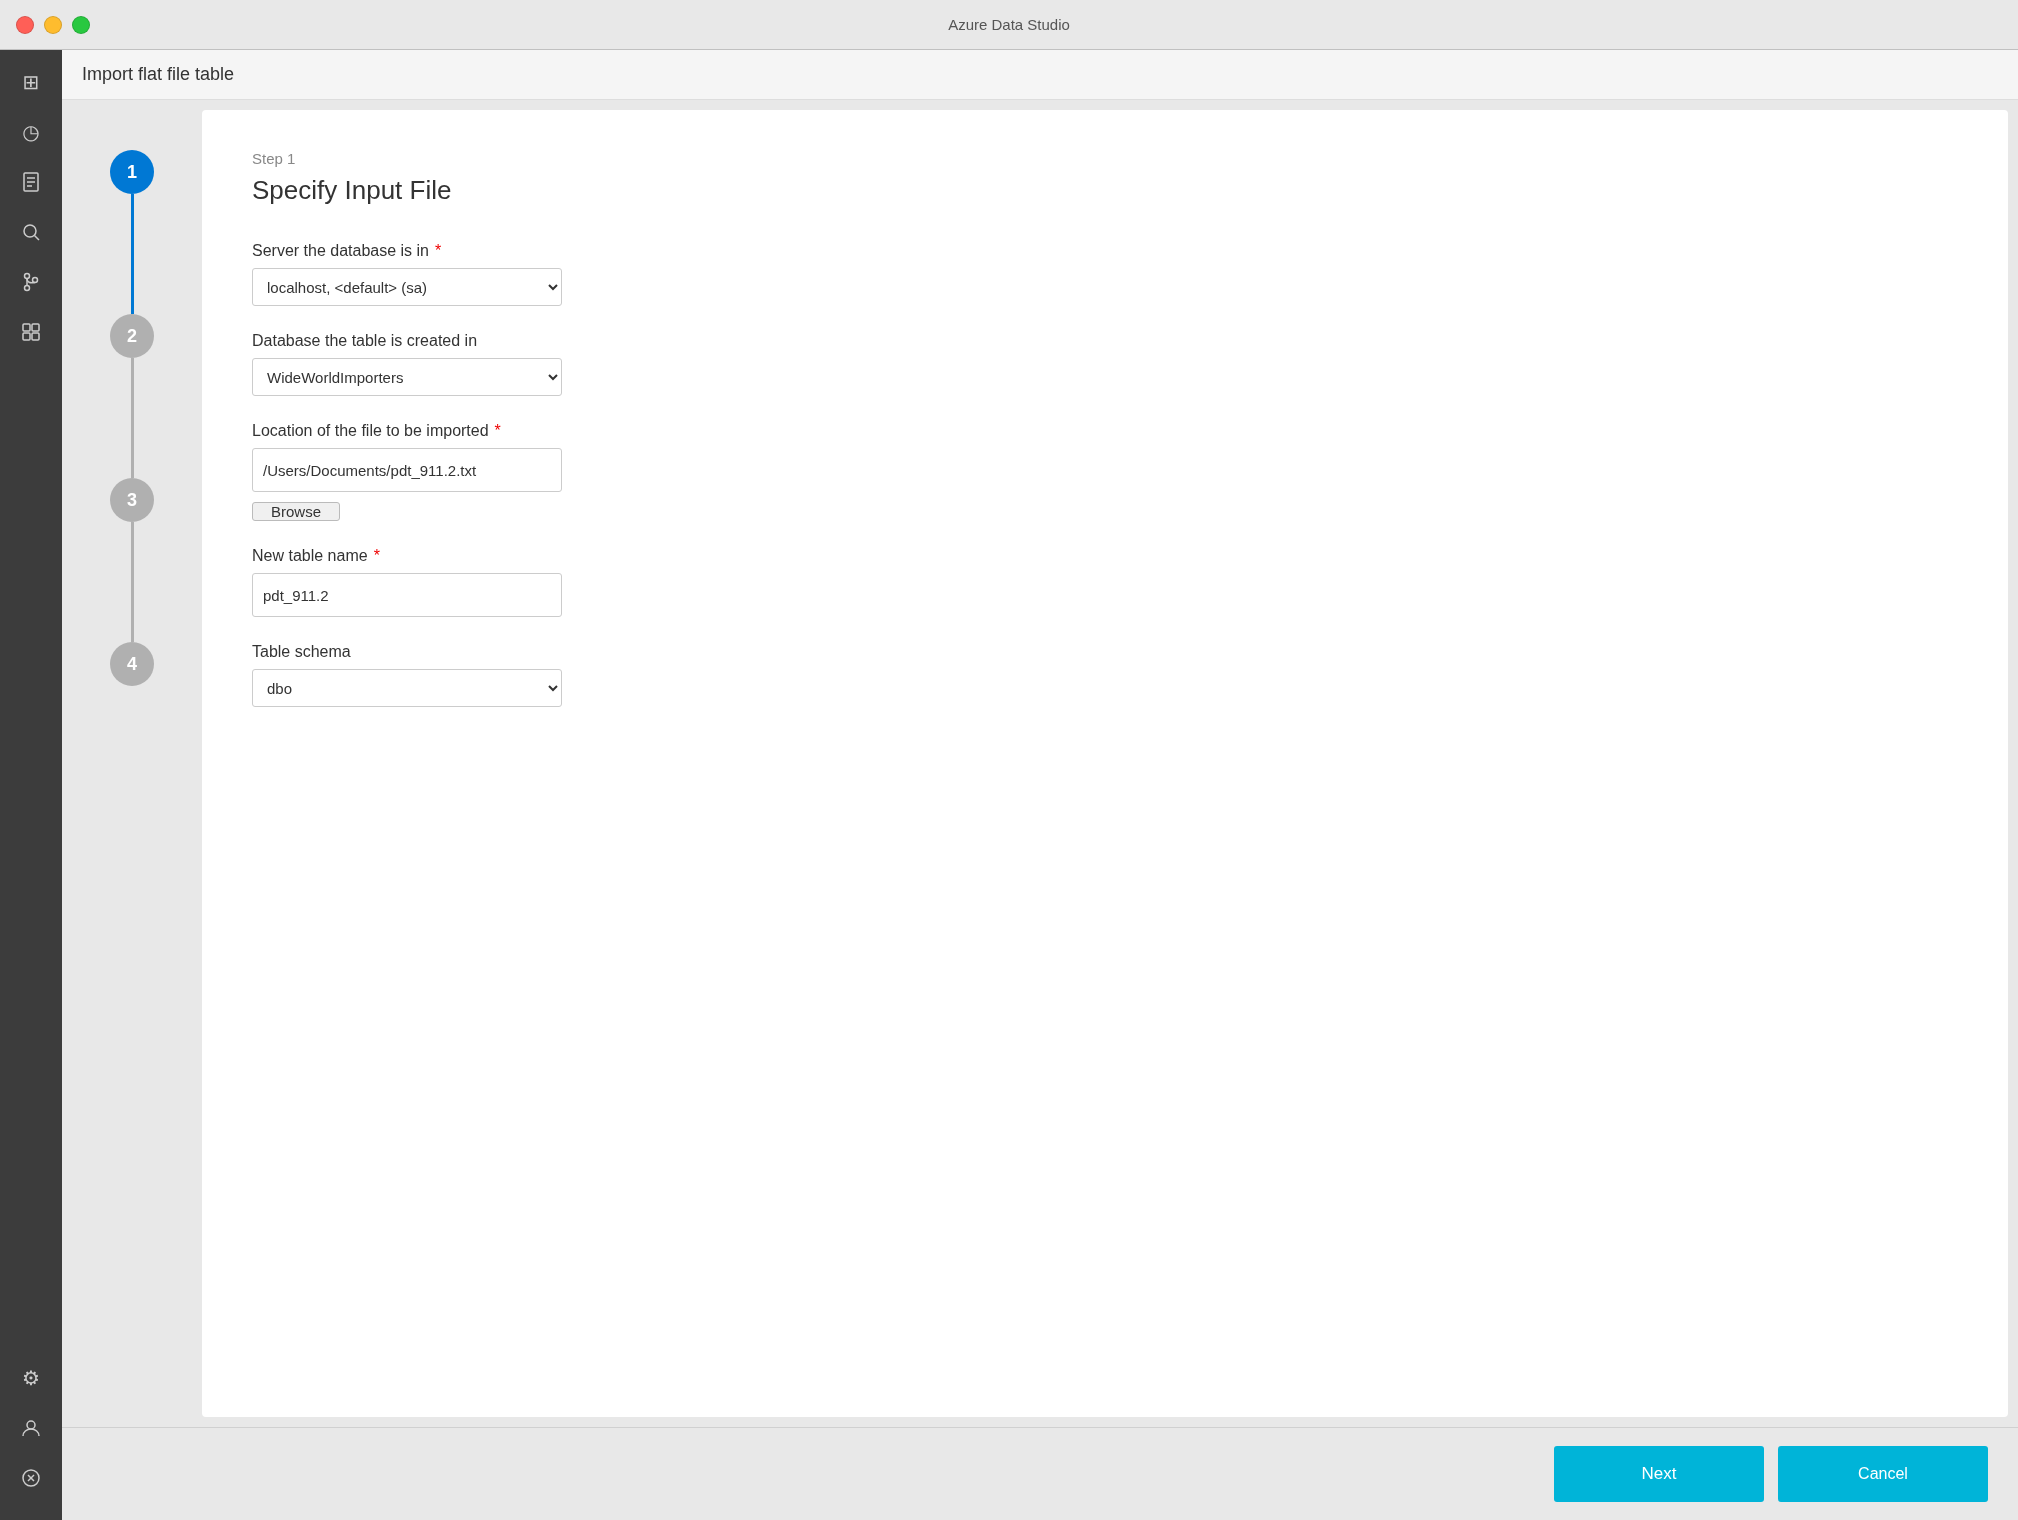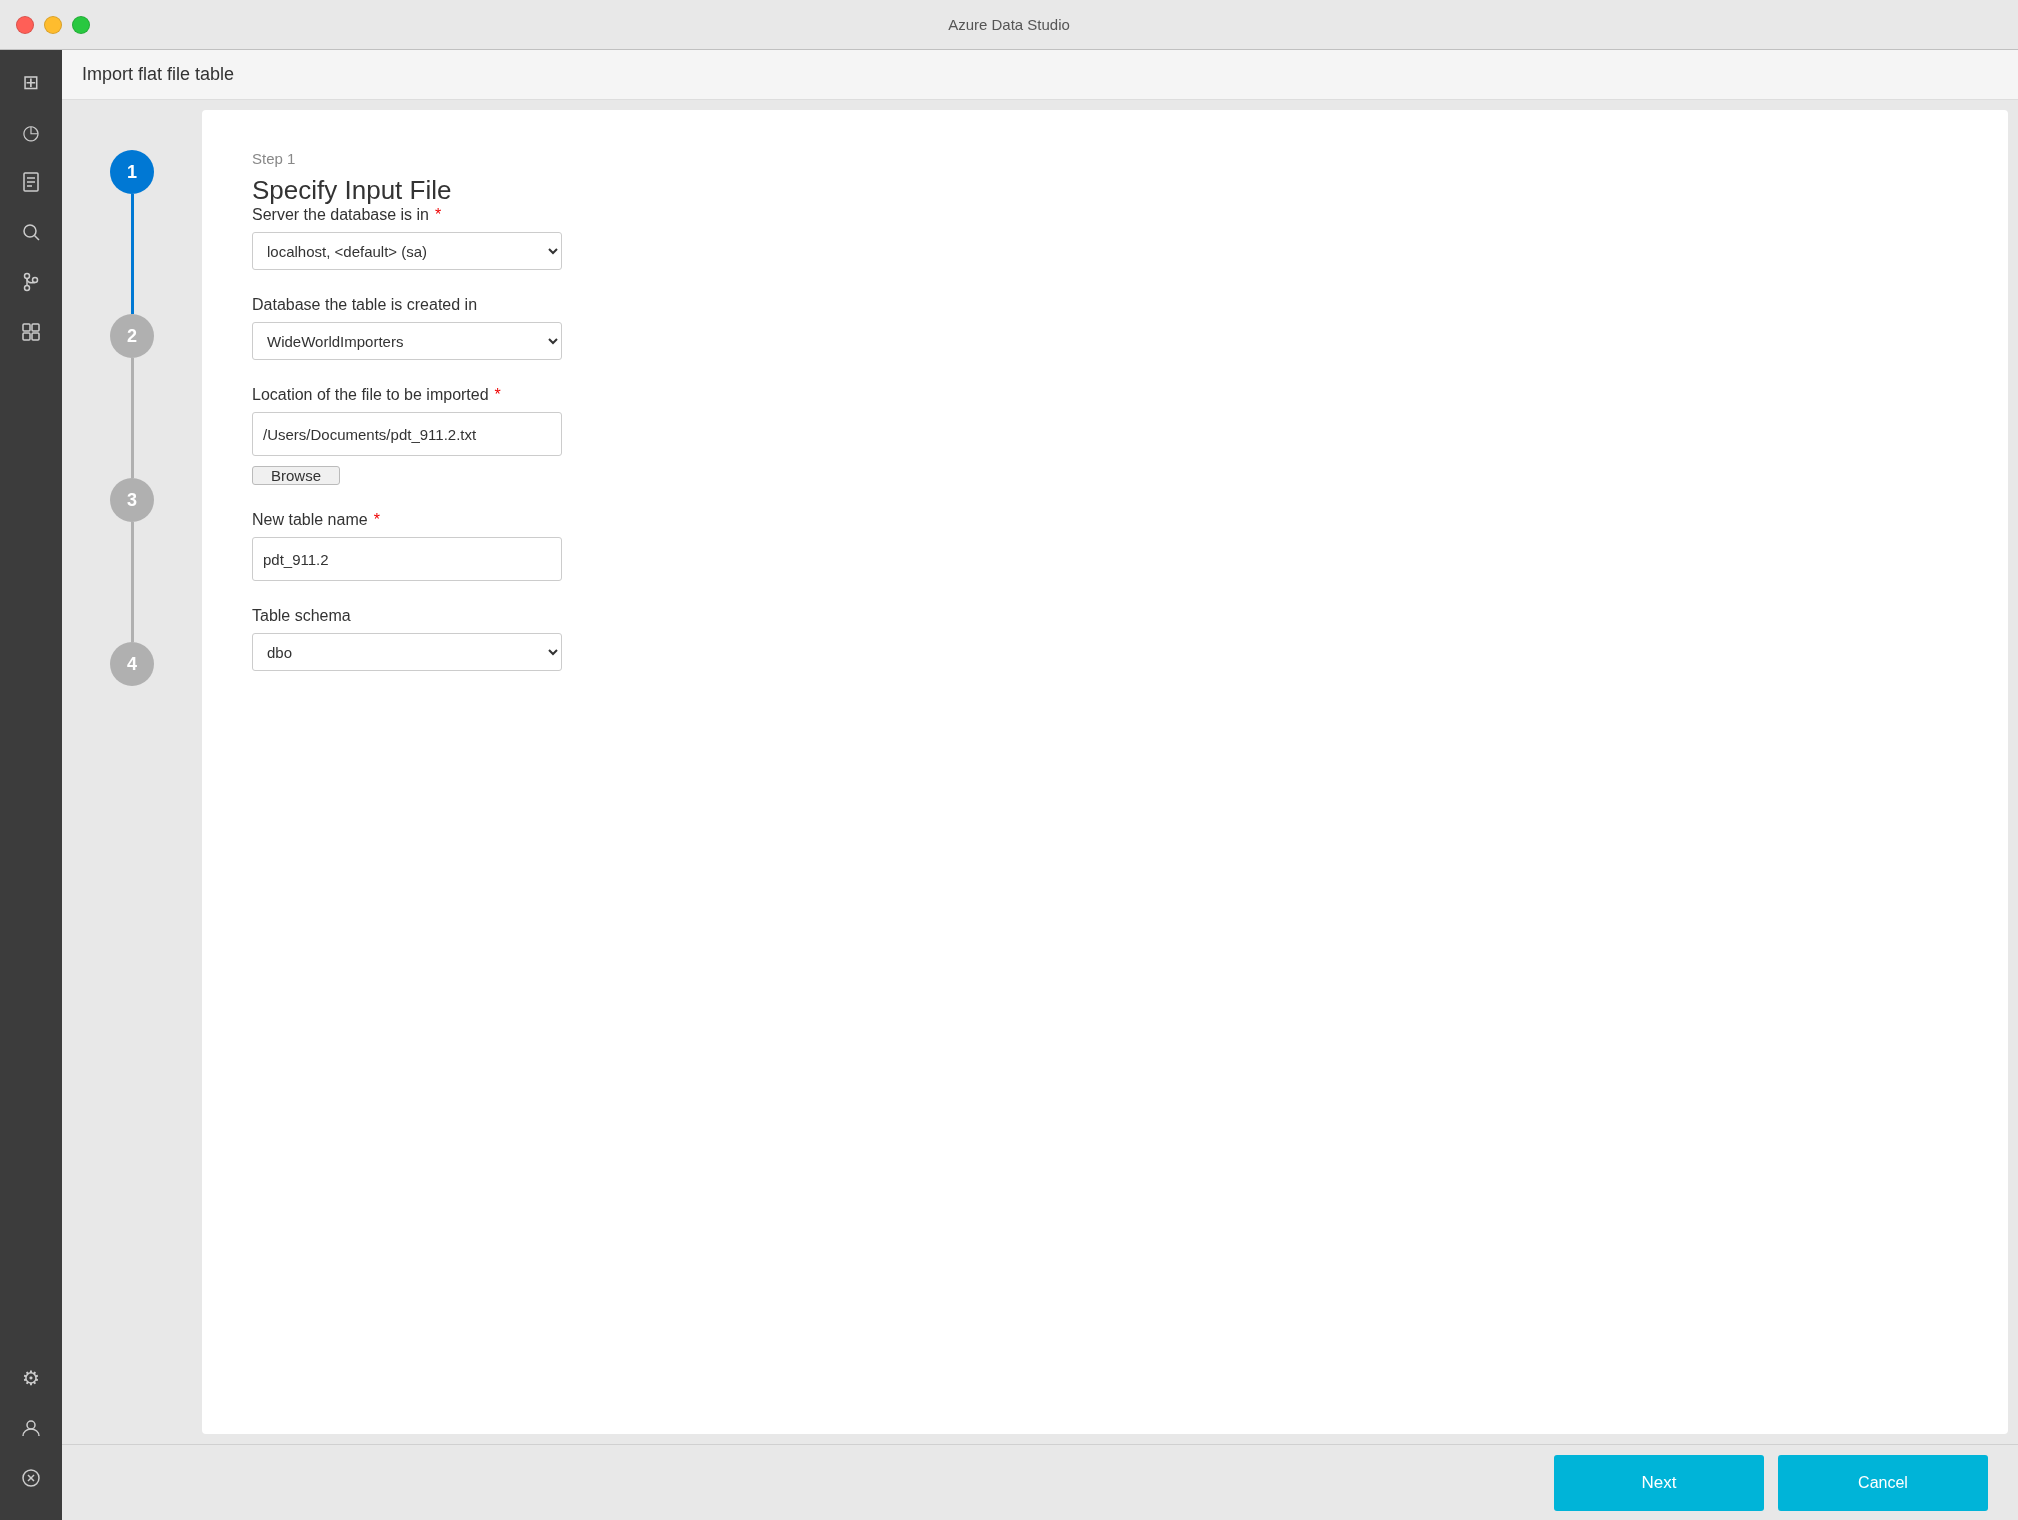--- a/index.html
+++ b/index.html
@@ -156,20 +156,21 @@
     .step-label {
       font-size: 15px;
       color: #888;
       margin-bottom: 8px;
     }
 
     .step-title {
       font-size: 26px;
       color: #333;
       font-weight: 400;
+      margin-bottom: 36px;
     }
 
     .form-group {
       margin-bottom: 26px;
     }
 
     .form-label {
       font-size: 16px;
       color: #333;
       margin-bottom: 8px;
@@ -214,21 +215,21 @@
       border: 1px solid #bbb;
       border-radius: 3px;
       font-size: 15px;
       color: #333;
       cursor: pointer;
     }
 
     
     .footer {
       background: #e8e8e8;
-      height: 76px;
+      height: 93px;
       display: flex;
       align-items: center;
       justify-content: flex-end;
       padding: 0 30px;
       gap: 14px;
       border-top: 1px solid #d0d0d0;
     }
 
     .btn-next {
       width: 210px;

